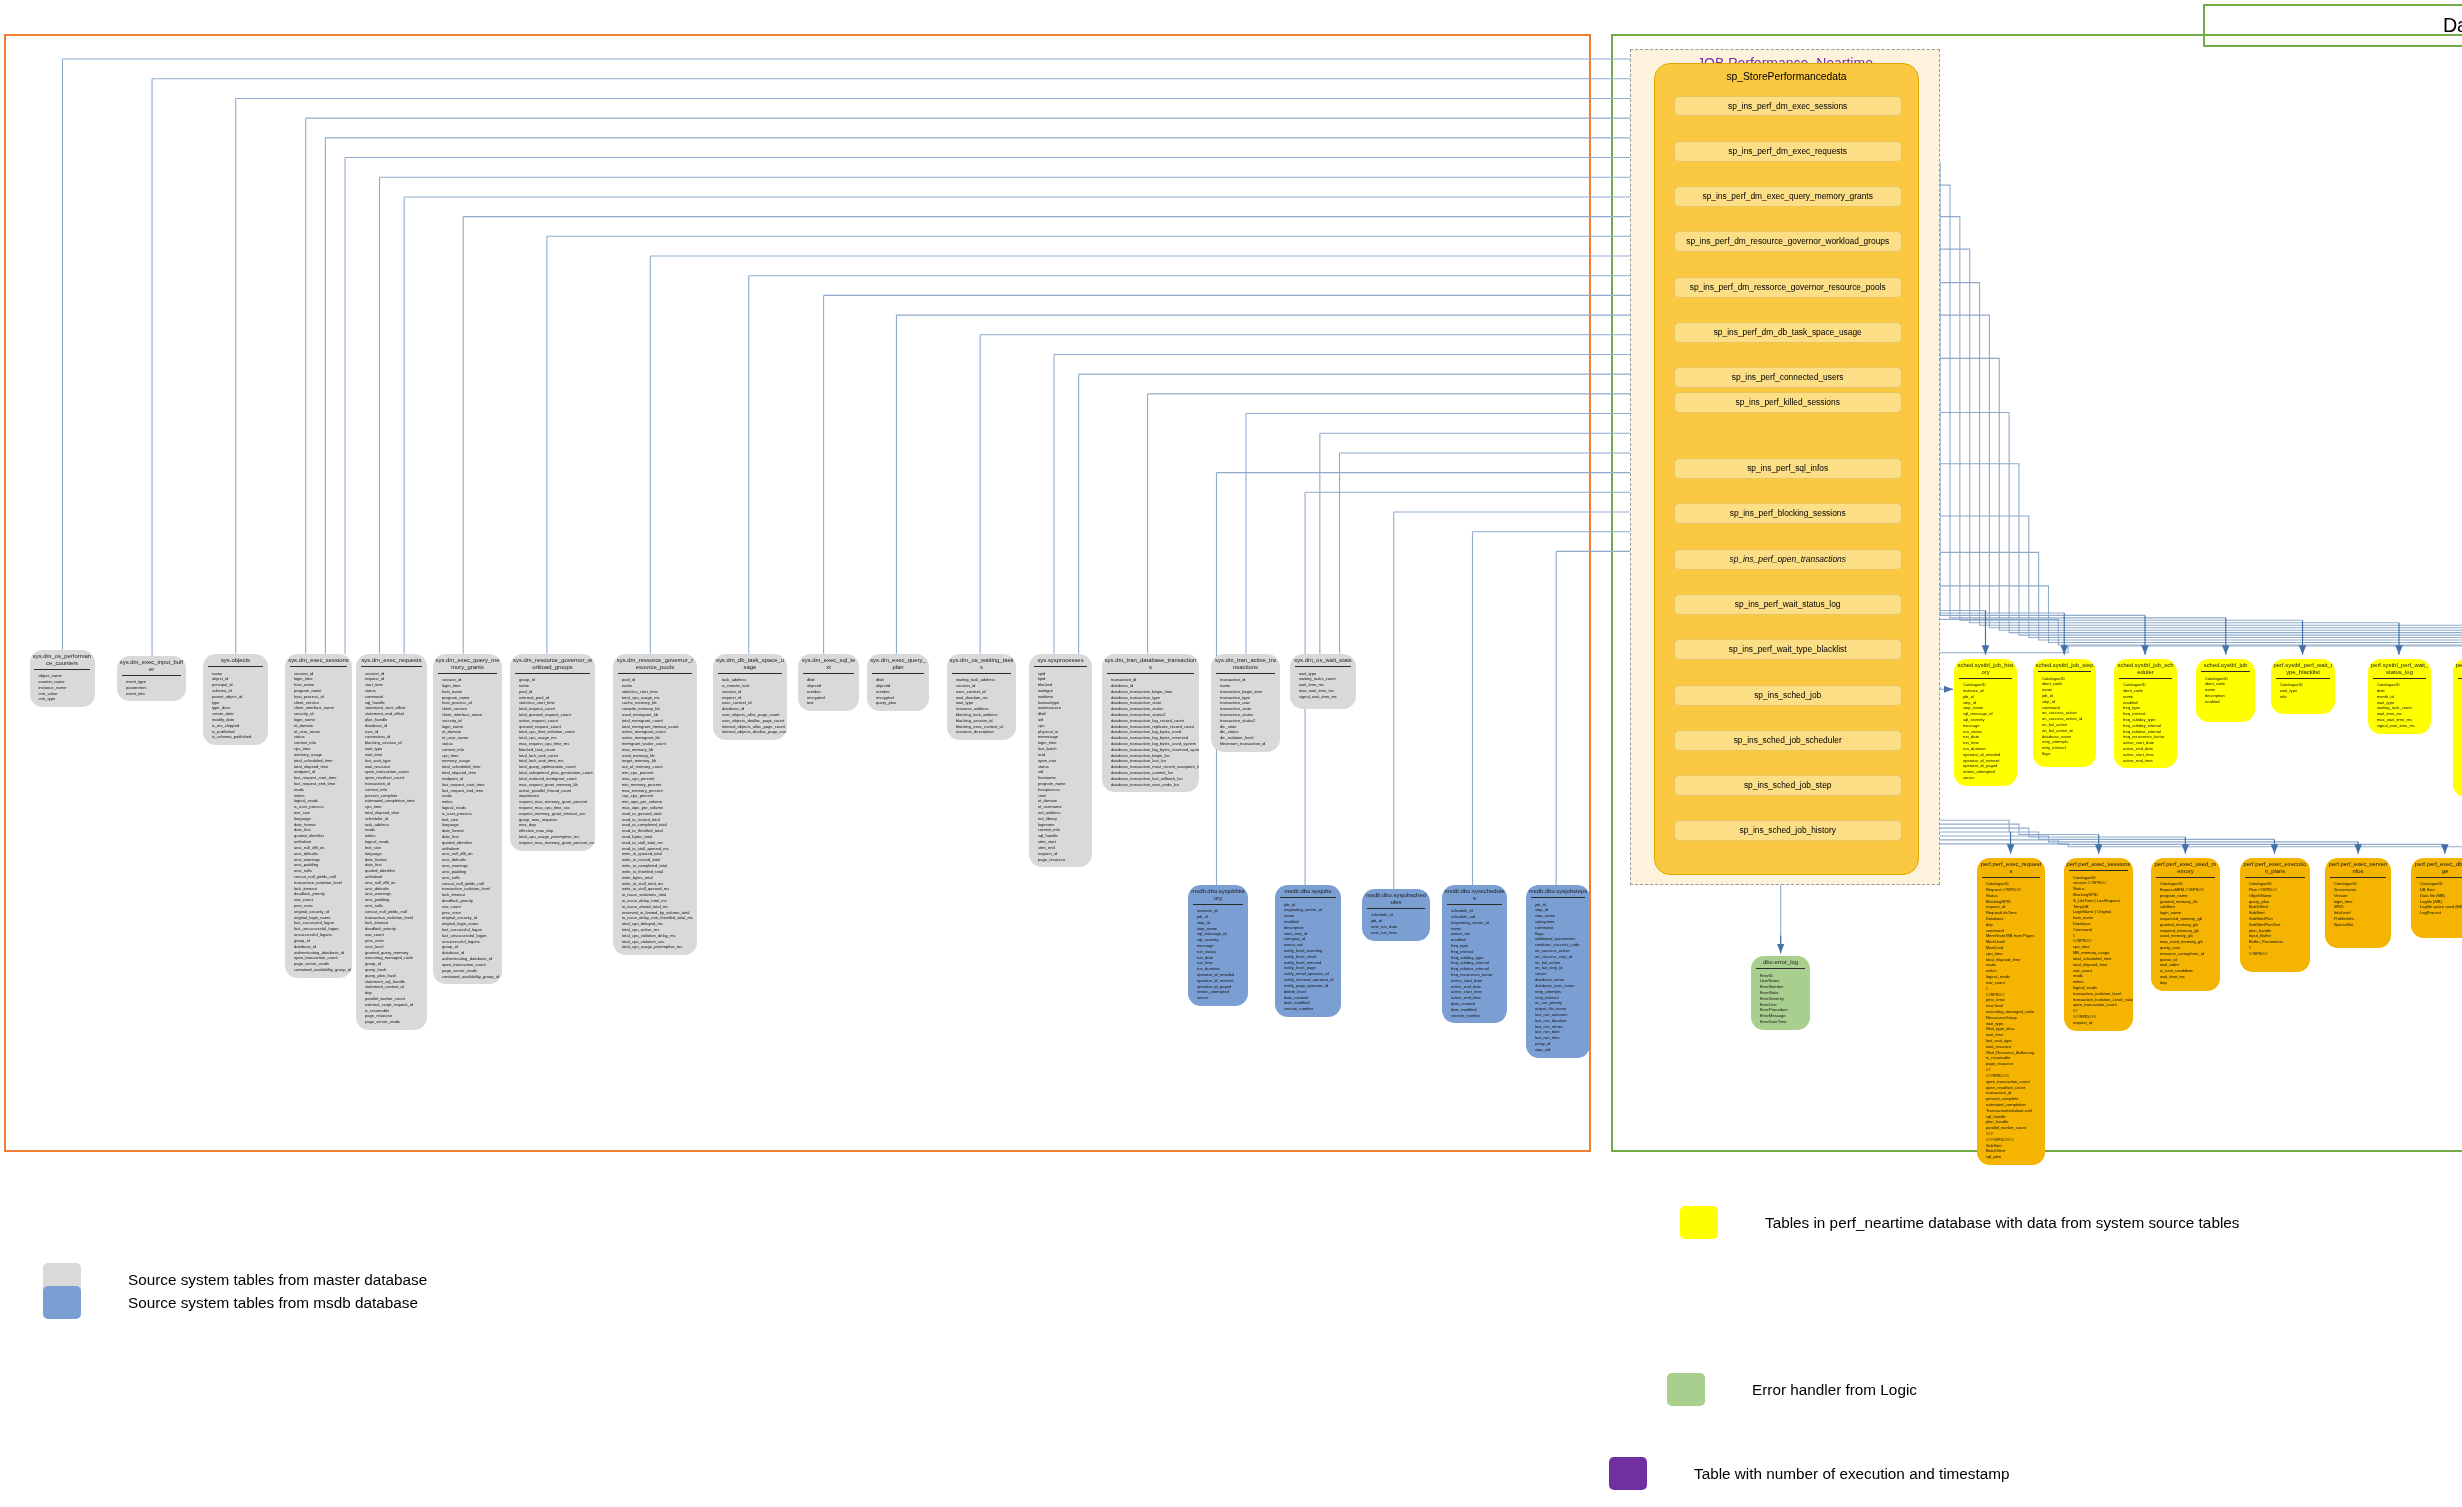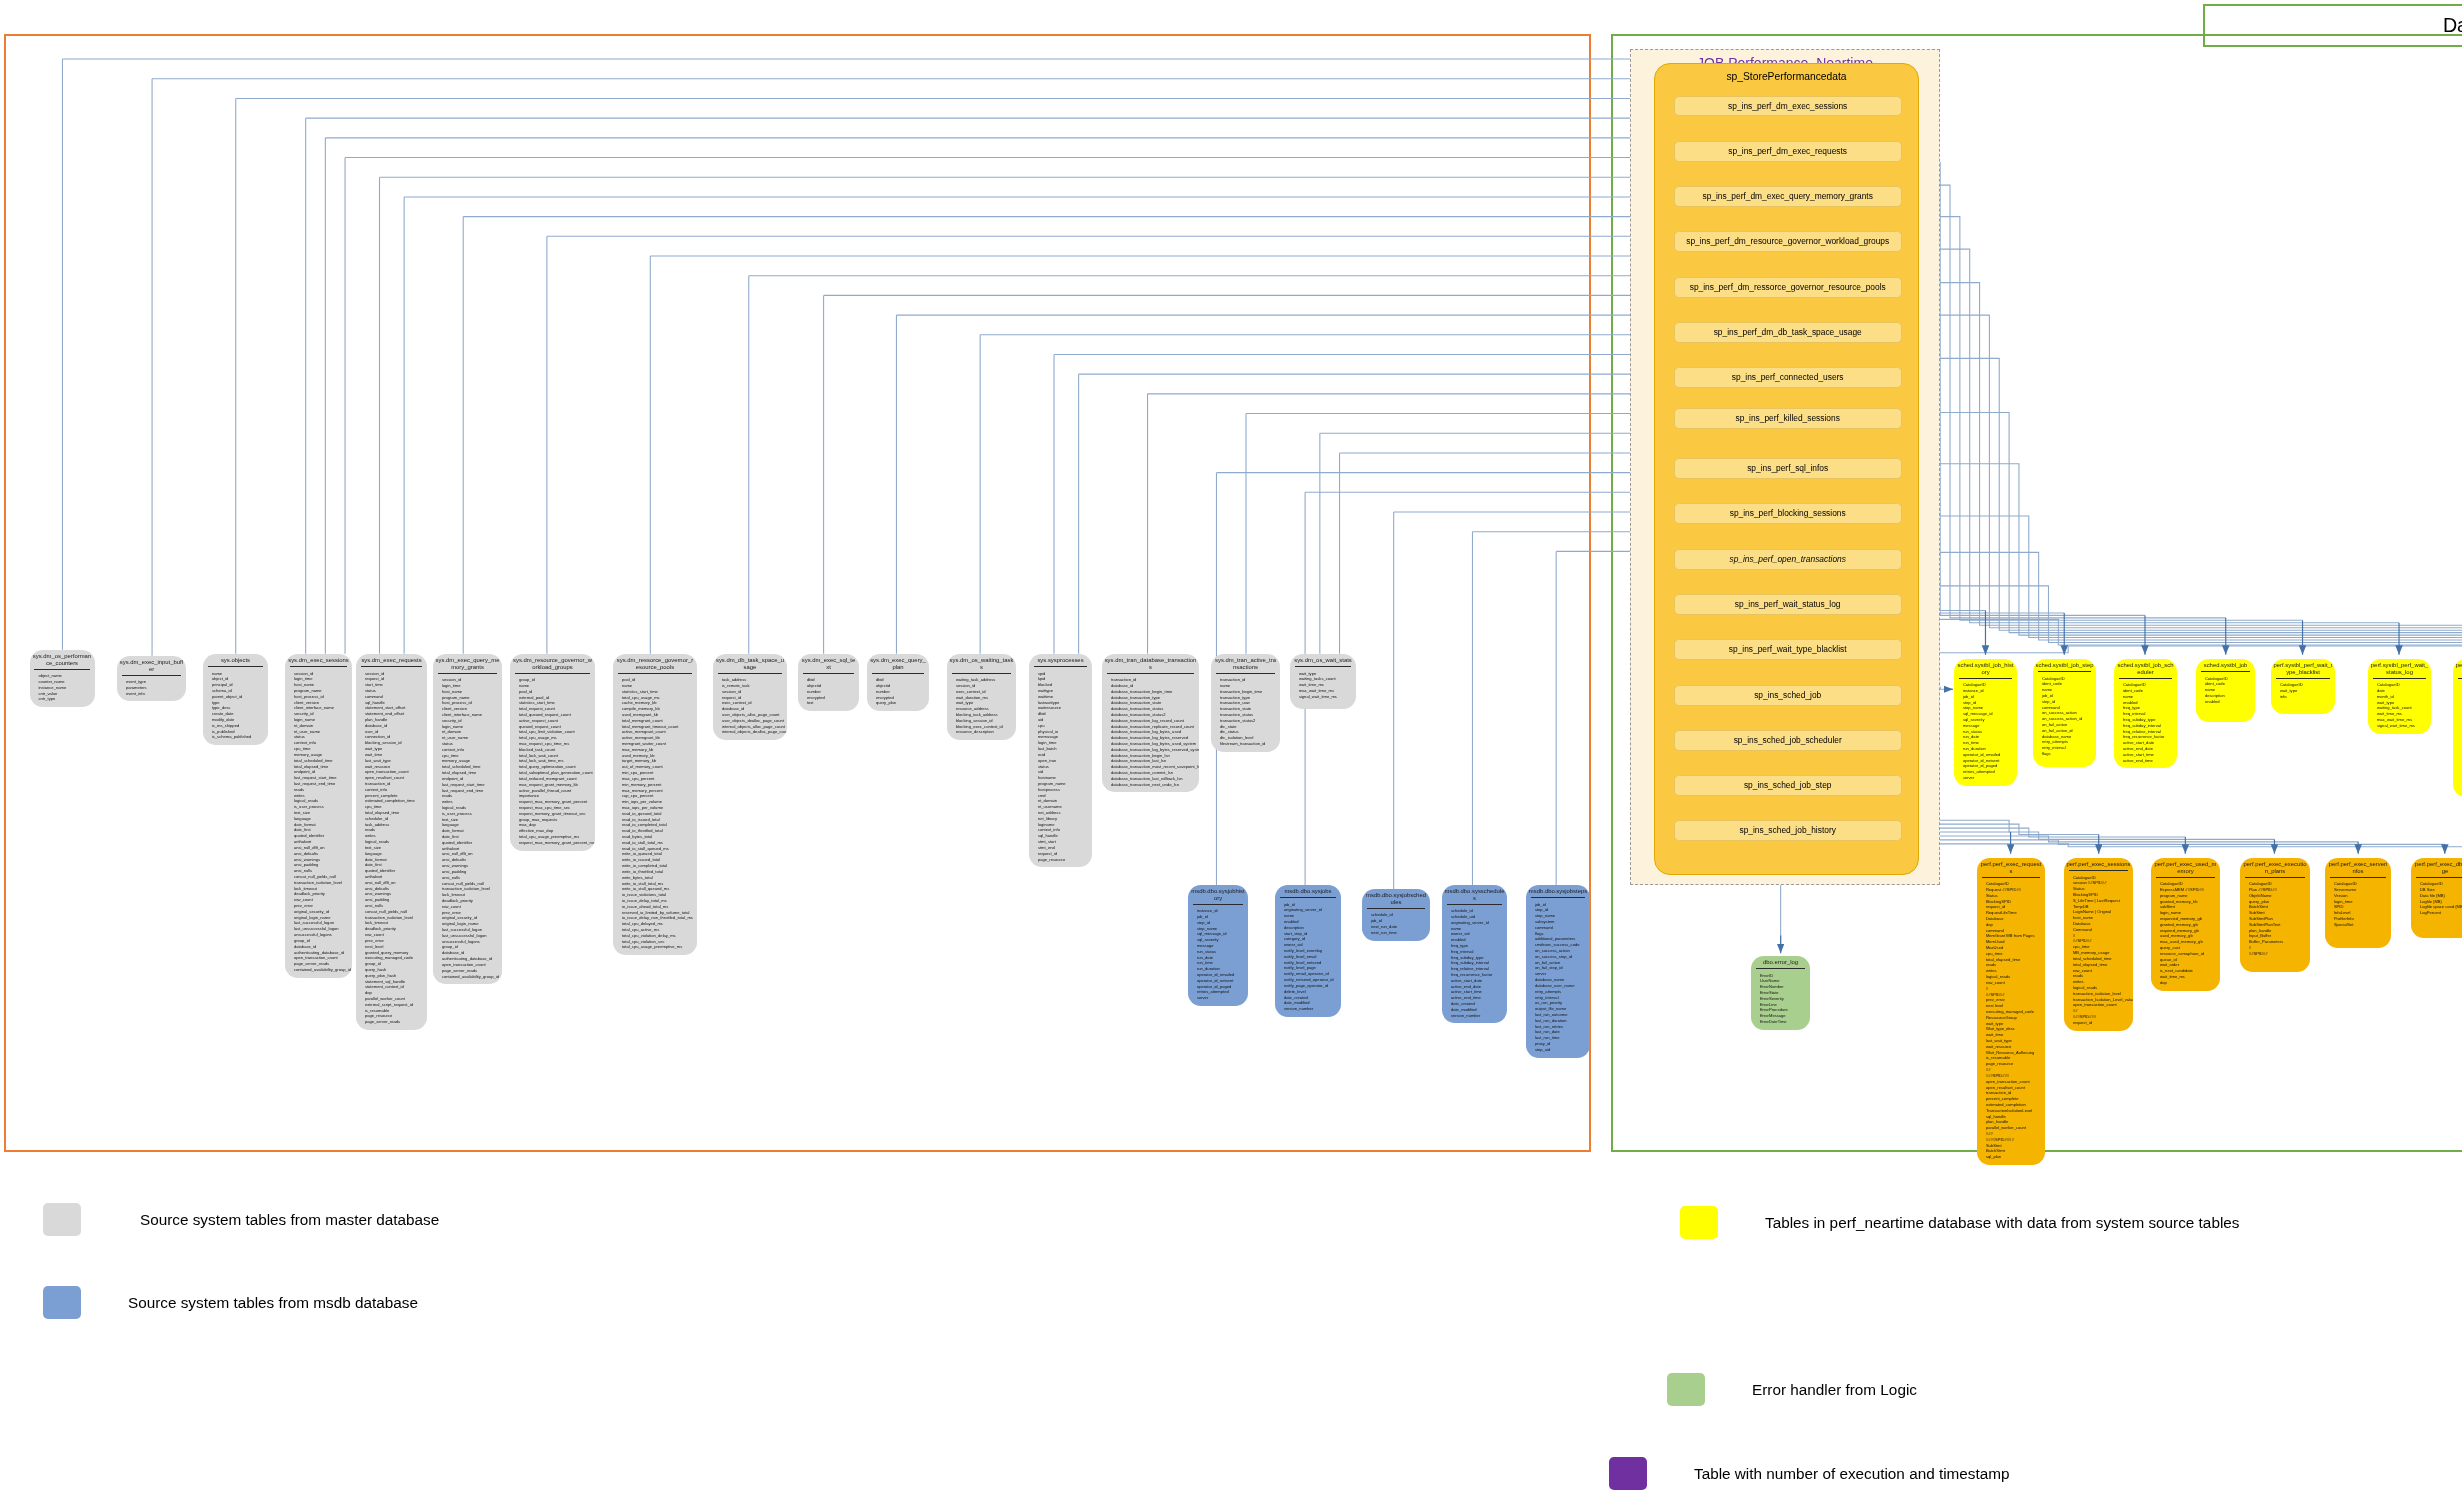--- a/index.html
+++ b/index.html
@@ -259,33 +259,33 @@
   </div>
   <div id="proc-box">
     <div id="proc-title">sp_StorePerformancedata</div>
   <div class="proc-item" style="top: 31.5px;">sp_ins_perf_dm_exec_sessions</div>
       <div class="proc-item" style="top: 77px;">sp_ins_perf_dm_exec_requests</div>
       <div class="proc-item" style="top: 122px;">sp_ins_perf_dm_exec_query_memory_grants</div>
       <div class="proc-item" style="top: 167px;">sp_ins_perf_dm_resource_governor_workload_groups</div>
       <div class="proc-item" style="top: 213px;">sp_ins_perf_dm_ressorce_governor_resource_pools</div>
       <div class="proc-item" style="top: 258px;">sp_ins_perf_dm_db_task_space_usage</div>
       <div class="proc-item" style="top: 303px;">sp_ins_perf_connected_users</div>
-      <div class="proc-item" style="top: 344px; text-align: right;">sp_ins_perf_killed_sessions</div>
+      <div class="proc-item" style="top: 328px; text-align: right;">sp_ins_perf_killed_sessions</div>
       <div class="proc-item" style="top: 394px;">sp_ins_perf_sql_infos</div>
       <div class="proc-item" style="top: 439px;">sp_ins_perf_blocking_sessions</div>
       <div class="proc-item" style="top: 485px; font-style: italic;">sp_ins_perf_open_transactions</div>
       <div class="proc-item" style="top: 530px;">sp_ins_perf_wait_status_log</div>
       <div class="proc-item" style="top: 575px;">sp_ins_perf_wait_type_blacklist</div>
       <div class="proc-item" style="top: 621px;">sp_ins_sched_job</div>
       <div class="proc-item" style="top: 666px;">sp_ins_sched_job_scheduler</div>
       <div class="proc-item" style="top: 711px;">sp_ins_sched_job_step</div>
       <div class="proc-item" style="top: 756px;">sp_ins_sched_job_history</div>
     </div>
 
-  <div class="legend-item" id="leg-0" style="left:43px; top:1203px;gap:12px;">
+  <div class="legend-item" id="leg-0" style="left:43px; top:1263px;">
     <span class="legend-swatch sw-gray"></span>
     <span class="legend-text">Source system tables from master database</span>
   </div>
   <div class="legend-item" id="leg-1" style="left:43px; top:1286px;">
     <span class="legend-swatch sw-blue"></span>
     <span class="legend-text">Source system tables from msdb database</span>
   </div>
 
   <div class="legend-item" id="leg-2" style="left:1667px; top:1206px;margin-left:13px;">
     <span class="legend-swatch sw-yellow"></span>

